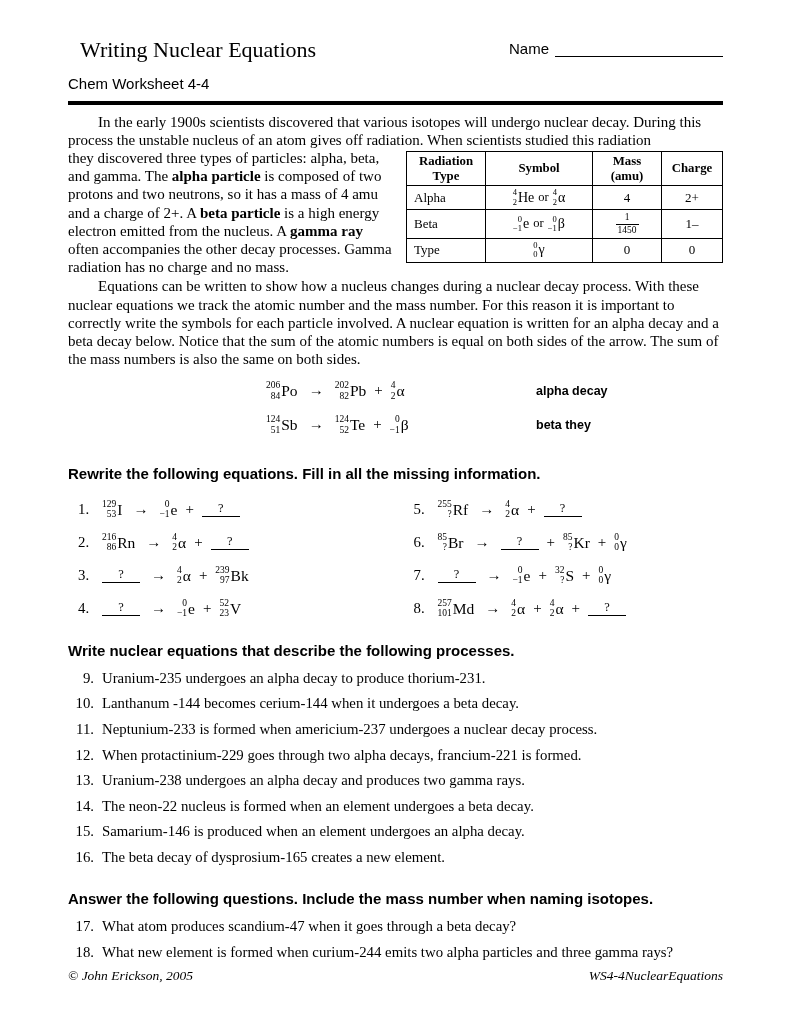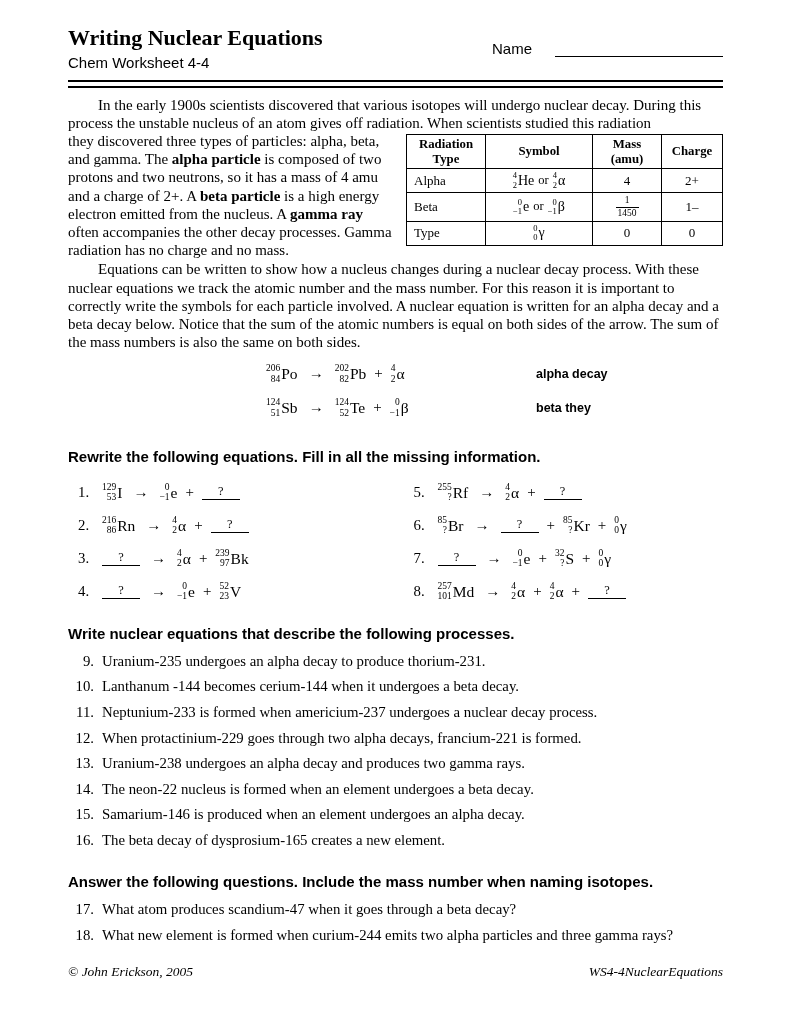--- a/index.html
+++ b/index.html
@@ -8,23 +8,23 @@
     font-family:"Liberation Serif",serif;
     -webkit-font-smoothing:antialiased;
   }
   .page{
     box-sizing:border-box;width:791px;height:1024px;overflow:hidden;
     padding:26px 68px 44px 68px;
     display:flex;flex-direction:column;
   }
   
   .ws-header{display:flex;justify-content:space-between;align-items:flex-start;}
-  .ws-title{font-size:22px;font-weight:700;margin:0;line-height:1.12;}
+  .ws-title{font-size:22px;font-weight:400;margin:12px;line-height:1.12;}
   .ws-subtitle{font-family:"Liberation Sans",sans-serif;font-size:15px;font-weight:400;margin:3px 0 0 0;}
-  .name-block{margin-top:14px;font-family:"Liberation Sans",sans-serif;font-size:15px;display:flex;align-items:flex-end;gap:23px;}
+  .name-block{margin-top:14px;font-family:"Liberation Sans",sans-serif;font-size:15px;display:flex;align-items:flex-end;gap:6px;}
   .name-line{display:inline-block;width:168px;height:16px;border-bottom:1.3px solid #000;}
   .double-rule{margin-top:9px;border-top:2.2px solid #000;border-bottom:2.2px solid #000;height:4px;}
   
   .bodytext{font-size:15px;line-height:18.2px;margin:0;}
   .indent{text-indent:30px;}
   .lead{margin-top:8px;}
   .after-table{clear:both;margin-top:1px;}
   
   .rad-table{
     float:right;border-collapse:collapse;margin:2px 0 5px 12px;

